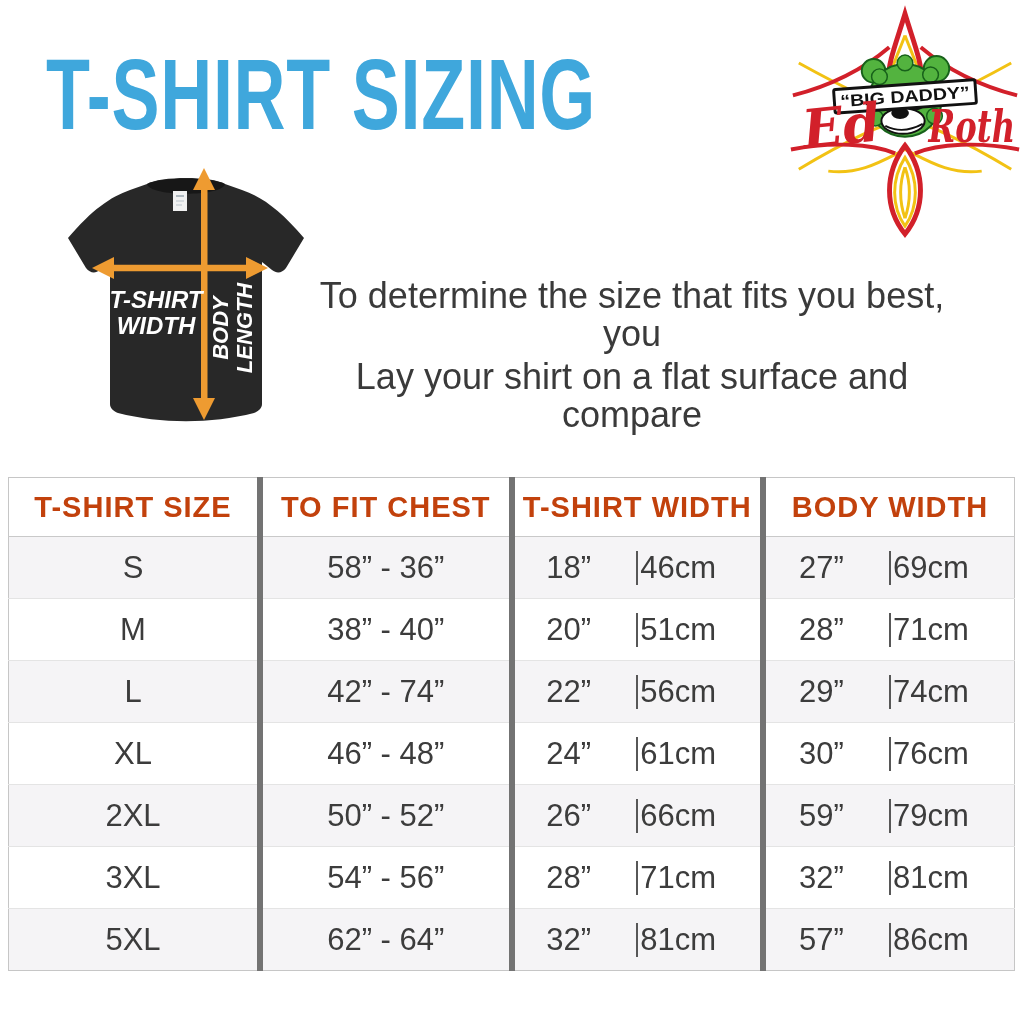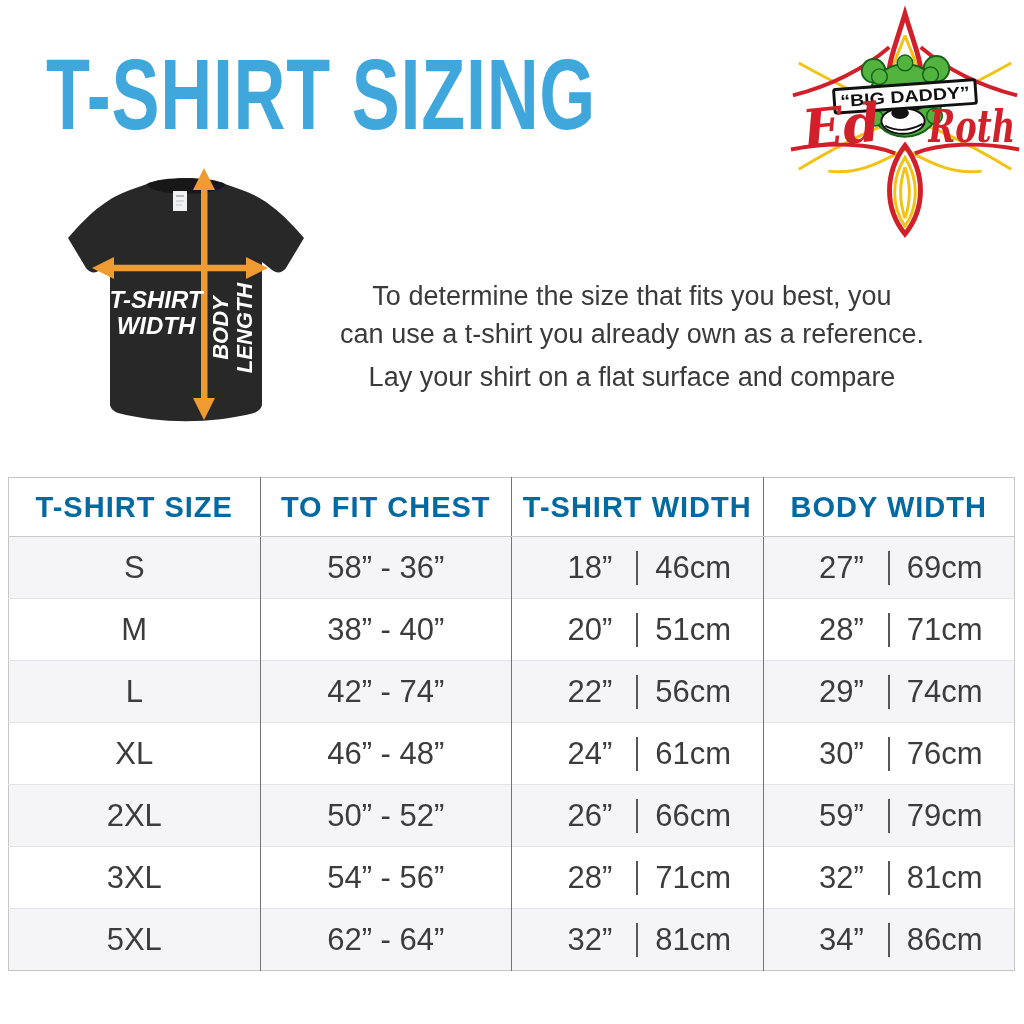--- a/index.html
+++ b/index.html
@@ -14,48 +14,48 @@
     color:#3fa7dc;letter-spacing:1px;white-space:nowrap;
     transform:scaleX(.72);transform-origin:left top;
   }
   
   .logo{position:absolute;left:788px;top:2px;width:234px;height:236px;}
   
   .shirt{position:absolute;left:46px;top:156px;width:282px;height:284px;}
   
   .intro{
     position:absolute;left:302px;top:277px;width:660px;
-    text-align:center;color:#3a3a3a;font-size:27px;line-height:38px;
+    text-align:center;color:#3a3a3a;font-size:36px;line-height:38px;
   }
   .intro p{margin:0;}
   .intro p + p{margin-top:5px;}
   
   .sizing{
     position:absolute;left:8px;top:477px;width:1007px;
     border-collapse:collapse;table-layout:fixed;
     border:1px solid #c6c6c6;background:#fff;
   }
   .sizing th{
     height:56px;font-size:29px;font-weight:700;letter-spacing:1px;
-    color:#0369a1;text-align:center;vertical-align:middle;
+    color:#c2410c;text-align:center;vertical-align:middle;
     border-bottom:1px solid #c9c9c9;
   }
   .sizing td{
     height:59px;font-size:31px;font-weight:400;color:#3c3c3c;
     text-align:center;vertical-align:middle;
   }
-  .sizing th + th, .sizing td + td{border-left:1px solid #737373;}
+  .sizing th + th, .sizing td + td{border-left:6px solid #737373;}
   .sizing tbody tr + tr td{border-top:1px solid #e4e4e4;}
   .sizing tbody tr:nth-child(odd){background:#f5f4f6;}
   .mrow{
     display:grid;grid-template-columns:1fr 2px 1fr;align-items:center;
     width:224px;margin:0 auto;
   }
-  .mrow .in{text-align:right;padding-right:24px;}
-  .mrow .cm{text-align:left;padding-left:17px;}
+  .mrow .in{text-align:center;padding-right:24px;}
+  .mrow .cm{text-align:left;padding-left:2px;}
   .mrow .bar{height:34px;width:2px;background:#575757;}
 </style>
 </head>
 <body>
 
 <div class="canvas">
 
   <h1 class="title">T-SHIRT SIZING</h1>
 
   <svg class="logo" viewBox="0 0 232 240">
@@ -142,21 +142,20 @@
           <text x="0" y="0" font-size="22">BODY</text>
           <text x="0" y="24" font-size="22">LENGTH</text>
         </g>
       </g>
     </g>
   </svg>
 
   <div class="intro">
     <p>
       <span>To determine the size that fits you best, you</span><br>
-      <span>can use a t-shirt you already own as a reference.</span>
     </p>
     <p>
       <span>Lay your shirt on a flat surface and compare</span><br>
     </p>
   </div>
 
   <table class="sizing">
     <thead>
       <tr>
         <th>T-SHIRT SIZE</th>
@@ -279,21 +278,21 @@
         <td>62” - 64”</td>
         <td>
             <div class="mrow">
               <span class="in">32”</span>
               <span class="bar"></span>
               <span class="cm">81cm</span>
             </div>
           </td>
         <td>
             <div class="mrow">
-              <span class="in">34”</span>
+              <span class="in">57”</span>
               <span class="bar"></span>
               <span class="cm">86cm</span>
             </div>
           </td>
       </tr>
     </tbody>
   </table>
 </div>
 
 </body></html>

